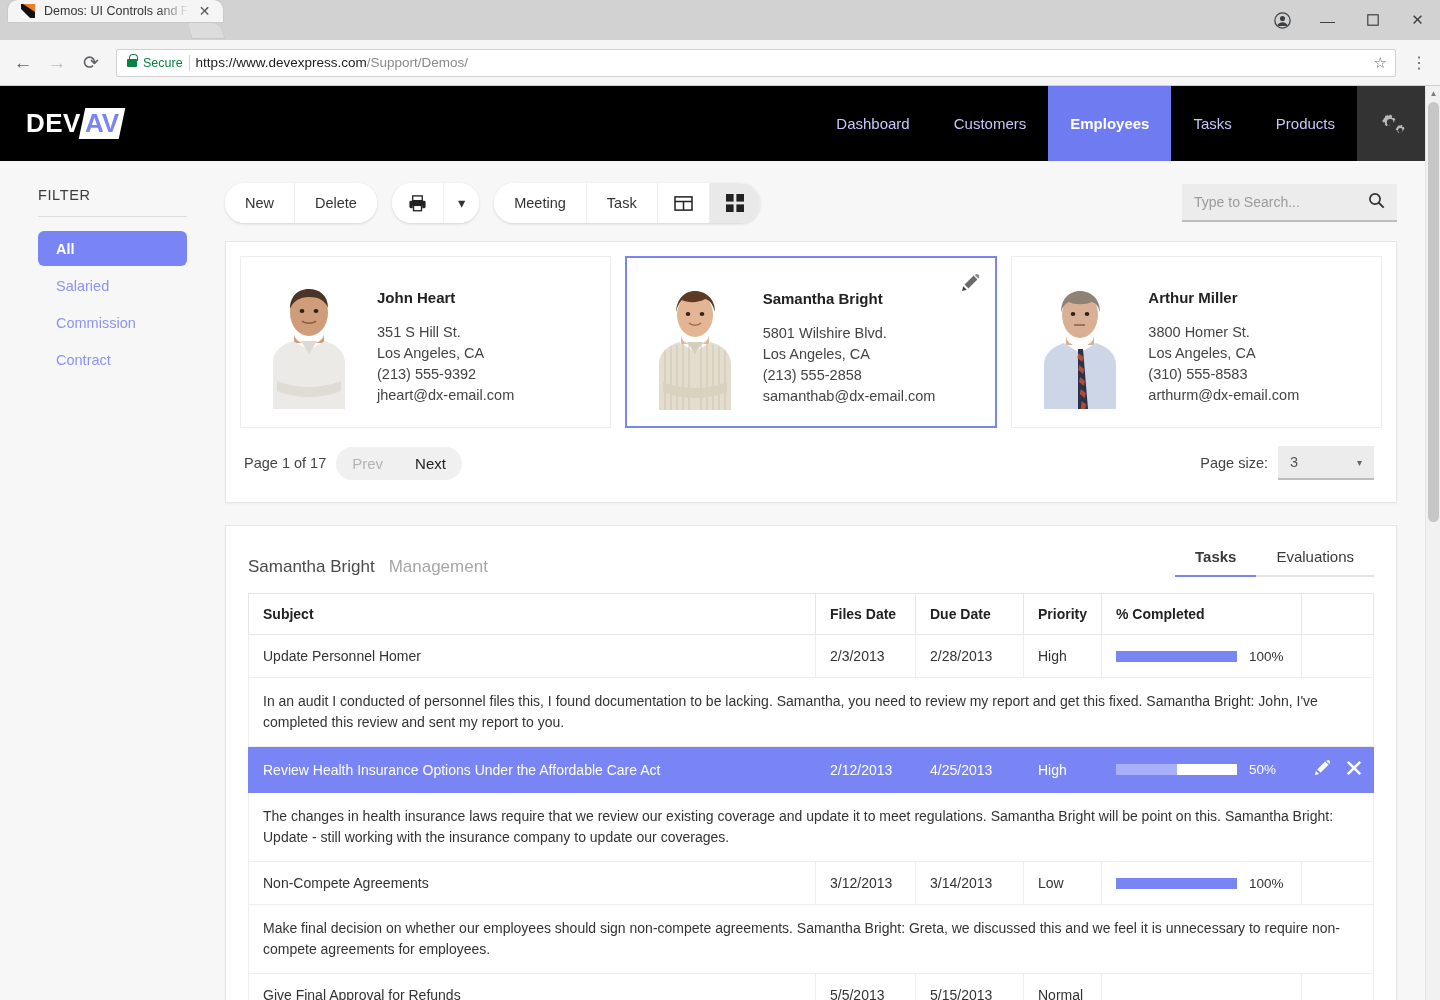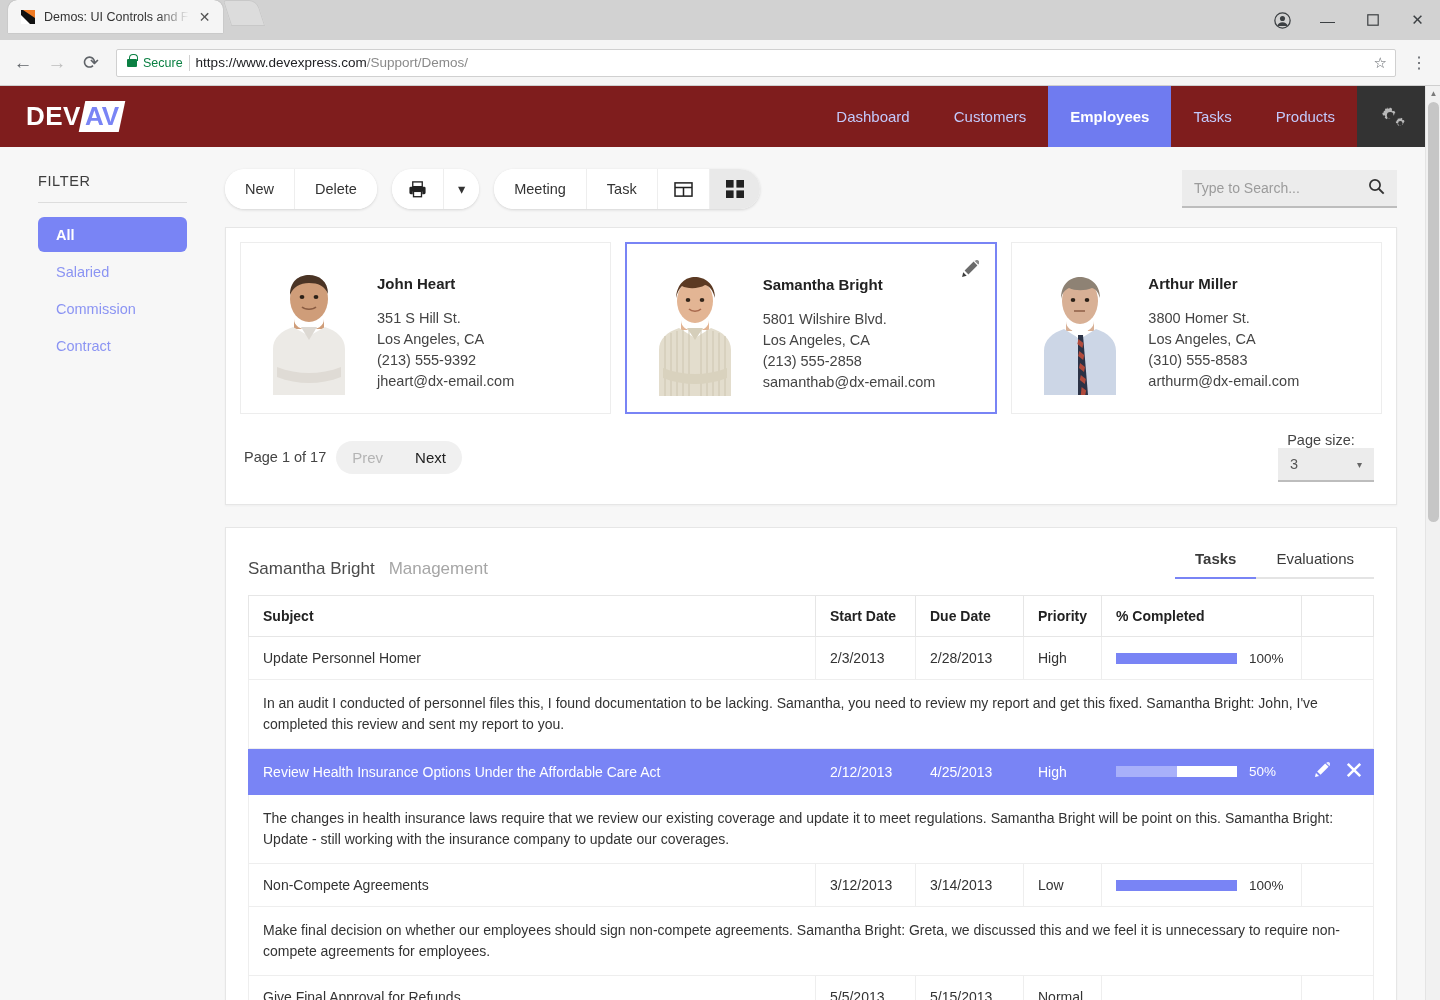--- a/index.html
+++ b/index.html
@@ -8,21 +8,21 @@
     font-family: "Liberation Sans", sans-serif;
     background: #ffffff; overflow: hidden;
   }
 
   
   .browser { width: 1440px; height: 1000px; display: flex; flex-direction: column; background:#d6d6d6; }
   .titlebar {
     height: 40px; background: #d2d2d2; display:flex; align-items:flex-end;
     position: relative; flex: 0 0 40px;
   }
-  .tabstrip { display:flex; padding-left: 8px; height: 40px; }
+  .tabstrip { display:flex; align-items:flex-end; padding-left: 8px; height: 40px; flex-direction: column; }
   .tab {
     height: 33px; background:#f5f5f5; border-radius: 9px 9px 0 0;
     display:flex; align-items:center; padding: 0 10px 0 12px; gap: 8px;
     min-width: 190px; position: relative; box-shadow: 0 0 1px rgba(0,0,0,.35);
   }
   .tab-favicon { width: 16px; height: 16px; position: relative; flex:0 0 16px; }
   .tab-title {
     font-size: 12.5px; color:#333; white-space:nowrap; overflow:hidden;
     -webkit-mask-image: linear-gradient(to right, #000 78%, transparent 100%);
     mask-image: linear-gradient(to right, #000 78%, transparent 100%);
@@ -65,21 +65,21 @@
   
   .viewport { flex: 1 1 auto; position: relative; background:#f7f7f7; overflow:hidden; display:flex; }
   .page { flex:1 1 auto; overflow:hidden; position:relative; background:#f7f7f7;}
   .vscroll { width: 15px; background:#f1f1f1; border-left:1px solid #e4e4e4; position:relative; flex:0 0 15px;}
   .vscroll .arrow-up { position:absolute; top:3px; left:0; width:15px; text-align:center;
      font-size:8px; color:#7a7a7a; }
   .vscroll .thumb { position:absolute; top:16px; left:2px; width:11px; height: 420px;
      background:#c6c6c6; border-radius:6px; }
 
   
-  .app-header { height: 61px; background:#7f1d1d; display:flex; align-items:stretch; }
+  .app-header { height: 75px; background:#000000; display:flex; align-items:stretch; }
   .logo { display:flex; align-items:center; padding-left: 26px; }
   .logo-dev { color:#fff; font-weight:bold; font-size:26px; letter-spacing:0.5px;
     font-family:"Liberation Sans", sans-serif; }
   .logo-av {
     background:#fff; color:#7984f5; font-weight:bold; font-size:26px;
     padding: 0 3px; margin-left:1px; transform: skewX(-12deg); display:inline-block;
   }
   .logo-av span { display:inline-block; transform: skewX(12deg); }
   .nav { margin-left:auto; display:flex; align-items:stretch; }
   .nav-item {
@@ -144,21 +144,21 @@
   .card-body { padding-left: 22px; padding-top: 6px; }
   .card-name { font-weight:bold; font-size:15px; color:#222; margin-bottom: 16px; }
   .card-line { font-size:14.5px; color:#444; line-height: 21px; }
   .card-edit { position:absolute; right: 16px; top: 16px; }
 
   .pager { display:flex; align-items:center; padding: 18px 22px 22px 18px; }
   .pager-label { font-size:14.5px; color:#444; margin-right: 10px; }
   .pager-btns { background:#f0f0f0; border-radius: 20px; height: 33px; display:flex; align-items:center; }
   .pager-btn { padding: 0 16px; font-size:15px; color:#222; }
   .pager-btn.disabled { color:#b4b4b4; }
-  .pagesize { margin-left:auto; display:flex; align-items:center;flex-direction:column; }
+  .pagesize { margin-left:auto; display:flex; align-items:center; }
   .pagesize-label { font-size:14.5px; color:#444; margin-right:10px; }
   .pagesize-sel {
     width: 96px; height: 34px; background:#ececec; border-bottom:2px solid #bdbdbd;
     display:flex; align-items:center; padding: 0 12px; font-size:14.5px; color:#555;
   }
   .pagesize-caret { margin-left:auto; color:#666; font-size:10px; }
 
   
   .detail { margin-top: 22px; padding: 22px 22px 0 22px; }
   .detail-head { display:flex; align-items:flex-end; }
@@ -467,21 +467,21 @@
                 <col>
                   <col class="col-start">
                   <col class="col-due">
                   <col class="col-pri">
                   <col class="col-pct">
                   <col class="col-act">
               </colgroup>
               <thead>
                 <tr>
                   <th>Subject</th>
-                  <th>Start Date</th>
+                  <th>Files Date</th>
                   <th>Due Date</th>
                   <th>Priority</th>
                   <th>% Completed</th>
                   <th></th>
                 </tr>
               </thead>
               <tbody>
 
                 <tr class="task-row">
                   <td>Update Personnel Homer</td>

